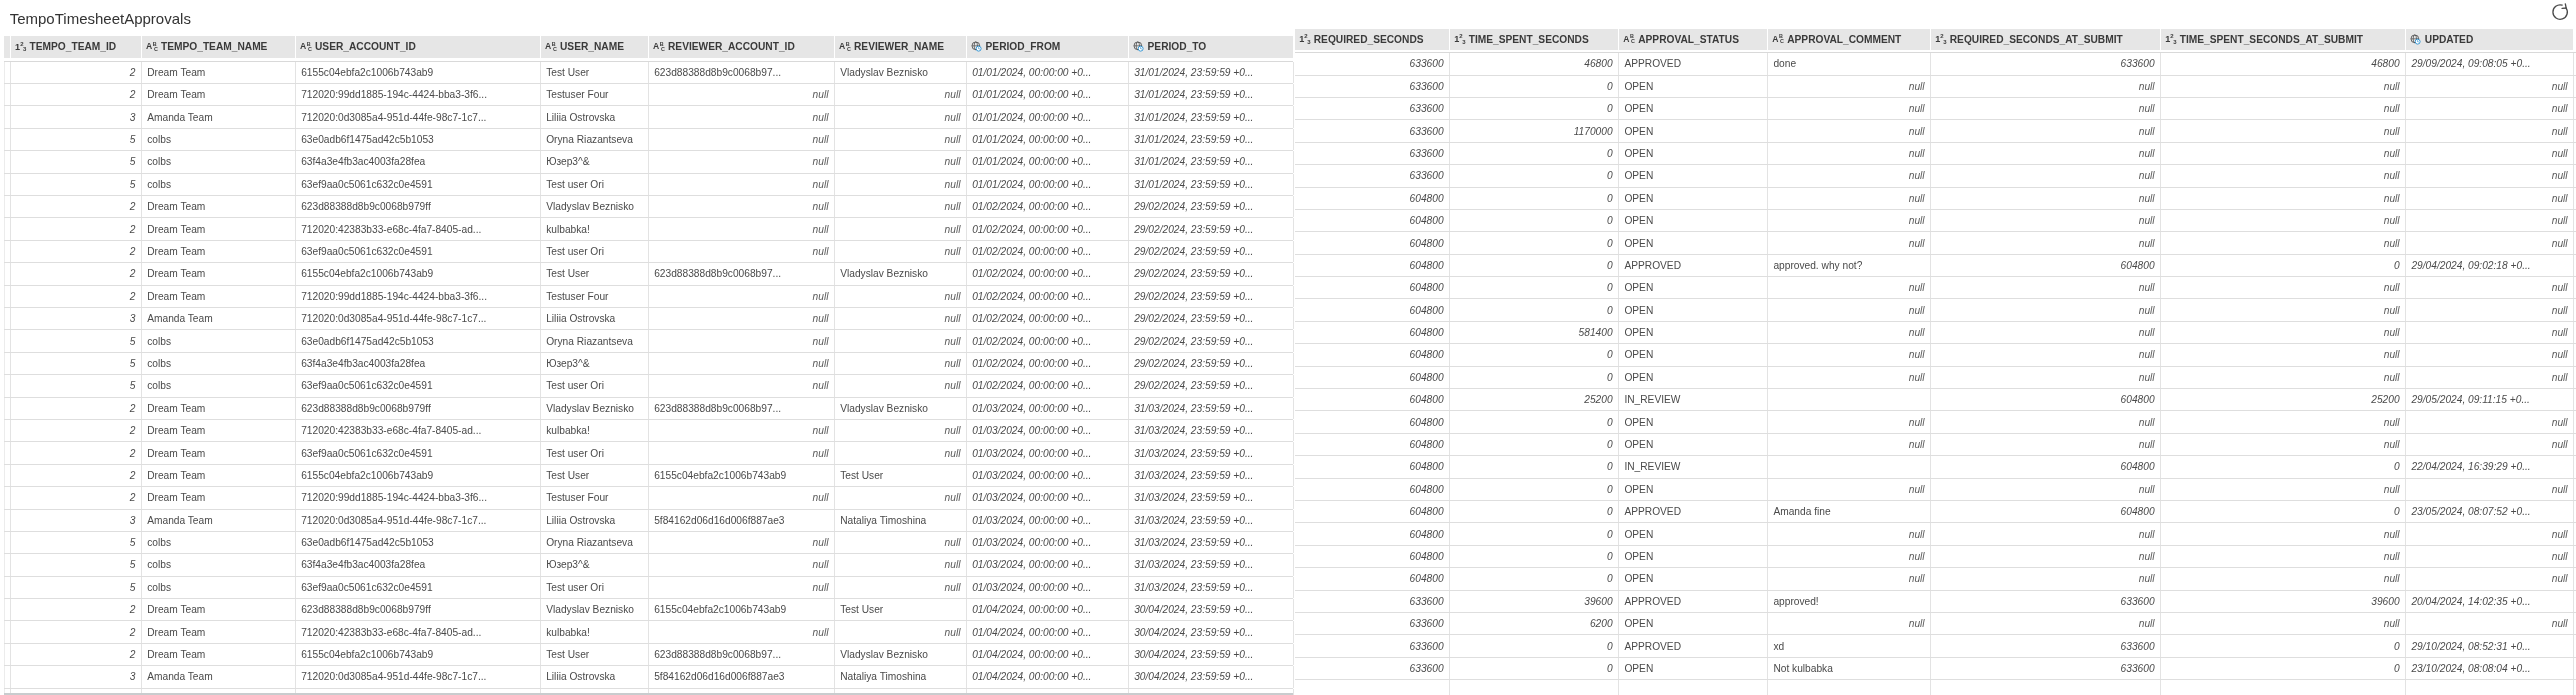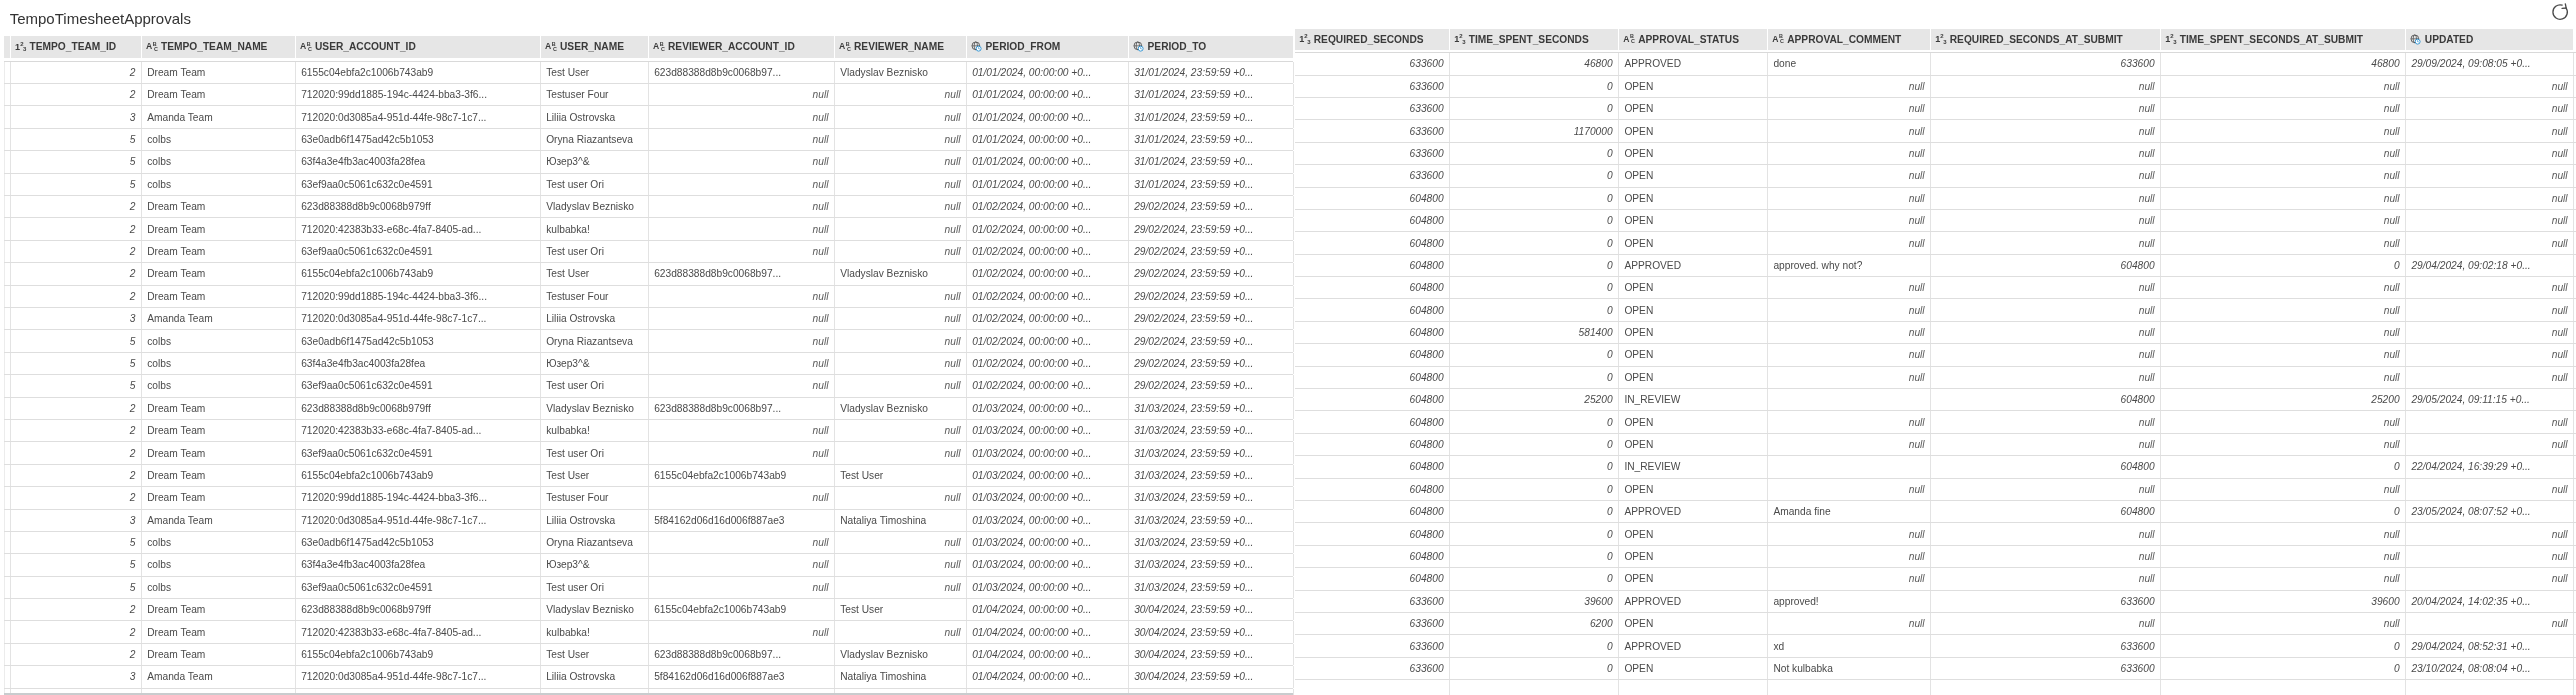--- a/index.html
+++ b/index.html
@@ -780,21 +780,21 @@
         <div class="cell nul" style="width: 245px;">null</div>
         <div class="cell nul" style="width: 168px;">null</div>
       </div>
       <div class="row">
         <div class="cell num" style="width: 155px;">633600</div>
         <div class="cell num" style="width: 169px;">0</div>
         <div class="cell" style="width: 149px;">APPROVED</div>
         <div class="cell" style="width: 163px;">xd</div>
         <div class="cell num" style="width: 230px;">633600</div>
         <div class="cell num" style="width: 245px;">0</div>
-        <div class="cell dt" style="width: 168px;">29/04/2024, 08:52:31 +0...</div>
+        <div class="cell dt" style="width: 168px;">29/10/2024, 08:52:31 +0...</div>
       </div>
       <div class="row">
         <div class="cell num" style="width: 155px;">633600</div>
         <div class="cell num" style="width: 169px;">0</div>
         <div class="cell" style="width: 149px;">OPEN</div>
         <div class="cell" style="width: 163px;">Not kulbabka</div>
         <div class="cell num" style="width: 230px;">633600</div>
         <div class="cell num" style="width: 245px;">0</div>
         <div class="cell dt" style="width: 168px;">23/10/2024, 08:08:04 +0...</div>
       </div>

